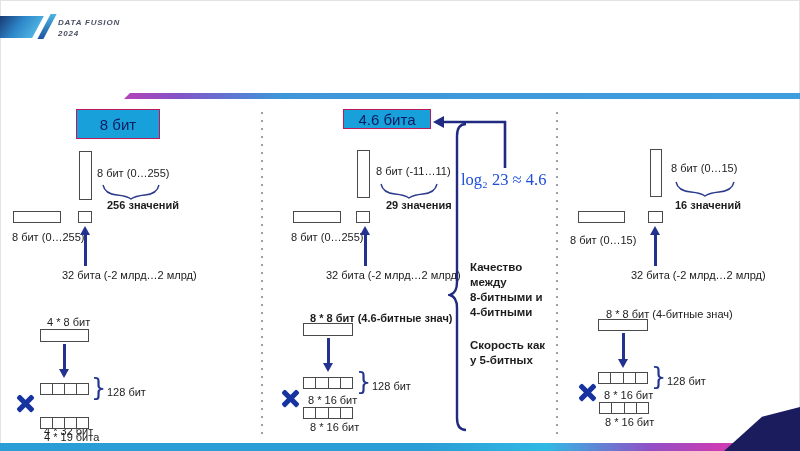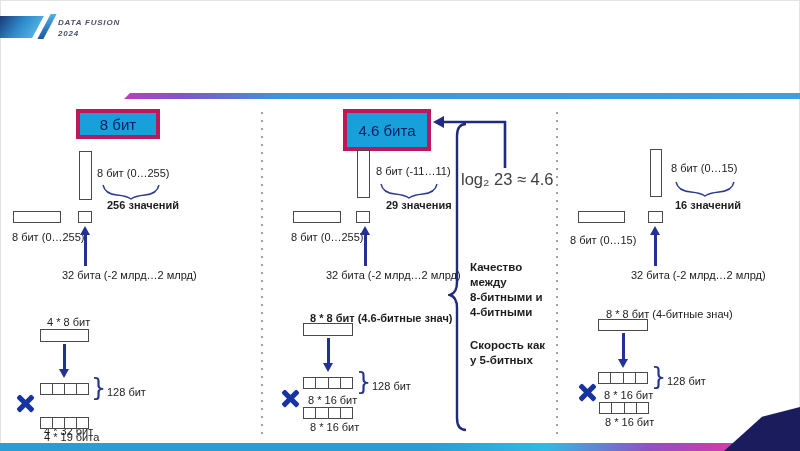--- a/index.html
+++ b/index.html
@@ -19,21 +19,21 @@
   .page-title { position:absolute; left:15px; top:55px; width:770px; text-align:center;
     font-size:21.5px; font-weight:bold; font-style:italic; color:#1f1f78; letter-spacing:-.2px; }
   .top-bar { position:absolute; left:124px; top:93px; width:676px; height:6px;
     background:linear-gradient(90deg,#b443b6 0%,#8353c8 8%,#3f95da 23%,#3f9fdd 100%);
     clip-path:polygon(6px 0,100% 0,100% 100%,0 100%); }
   
   .col { position:absolute; top:105px; height:346px; }
   .divider { position:absolute; top:112px; width:2px; height:328px;
     background:repeating-linear-gradient(#9aa0a6 0 2px, transparent 2px 8px); }
   .chip { position:absolute; box-sizing:border-box; background:#18a0da;
-    border:4px solid #be185d; color:#0e1c60; font-size:15px;
+    border:1px solid #be185d; color:#0e1c60; font-size:15px;
     display:flex; align-items:center; justify-content:center; }
   .rect { position:absolute; box-sizing:border-box; border:1px solid #4a4a4a; background:#fff; }
   .cells { position:absolute; box-sizing:border-box; border:1px solid #4a4a4a; background:#fff; display:flex; }
   .cells i { flex:1 1 0; border-right:1px solid #4a4a4a; }
   .cells i:last-child { border-right:none; }
   .lbl { position:absolute; font-size:11px; color:#1c1c1c; white-space:nowrap; }
   .b { font-weight:bold; }
   .aline { position:absolute; width:3px; background:#24328f; }
   .ahead-up { position:absolute; width:0; height:0;
     border-left:5px solid transparent; border-right:5px solid transparent;
@@ -43,22 +43,22 @@
     border-top:9px solid #24328f; }
   .ubrace { position:absolute; }
   .rbrace { position:absolute; color:#22348f; font-family:"DejaVu Sans",sans-serif;
     font-size:24px; line-height:22px; }
   .xmark { position:absolute; width:18px; height:18px; }
   .xmark::before,.xmark::after { content:""; position:absolute; left:7px; top:-2px;
     width:5px; height:21px; background:#1733a0; border-radius:1.5px; }
   .xmark::before { transform:rotate(45deg); }
   .xmark::after  { transform:rotate(-45deg); }
   
-  .formula { position:absolute; left:461px; top:170px; font-family:Liberation Sans, sans-serif;
-    font-size:16.5px; color:#404040; white-space:nowrap; }
+  .formula { position:absolute; left:461px; top:170px; font-family:Liberation Serif, serif;
+    font-size:16.5px; color:#1d4ed8; white-space:nowrap; }
   .note { position:absolute; left:470px; white-space:pre-line; font-weight:bold;
     font-size:11.5px; line-height:15px; color:#1c1c1c; }
   
   .bottom-bar { position:absolute; left:0; top:443px; width:738px; height:8px;
     background:linear-gradient(90deg,#2b9dd6 0%,#2b9dd6 58%,#30b9e4 74%,#9050c5 88%,#c93cb4 97%,#cf3fae 100%); }
   .corner { position:absolute; left:724px; top:407px; width:76px; height:44px;
     background:#1b1c5e; clip-path:polygon(50% 22%,100% 0,100% 100%,0 100%); }
   svg { display:block; }
 </style>
 </head>
@@ -111,21 +111,21 @@
     <div class="cells" style="left:40px; top:312px; width:49px; height:12px;">
         <i></i>
         <i></i>
         <i></i>
         <i></i>
       </div>
     <div class="lbl" style="left:44px; top:326px;">4 * 19 бита</div>
   </div>
 
   <div class="col" style="left:268px; width:290px;">
-    <div class="chip" style="left:75px; top:4px; width:88px; height:42px;">
+    <div class="chip" style="left:75px; top:4px; width:88px; height:20px;">
         <span>4.6 бита</span>
       </div>
     <div class="rect" style="left:89px; top:45px; width:13px; height:48px;"></div>
     <div class="lbl" style="left:108px; top:60px;">8 бит (-11…11)</div>
     <svg class="ubrace" style="left:112px; top:78px;" width="58" height="16" viewBox="0 0 58 16">
         <path d="M1 1 Q3 10 15 11 Q25 12 29 15 Q33 12 43 11 Q55 10 57 1" fill="none" stroke="#2c3a8c" stroke-width="1.4"></path>
       </svg>
     <div class="lbl b" style="left:118px; top:94px;">29 значения</div>
     <div class="rect" style="left:25px; top:106px; width:48px; height:12px;"></div>
     <div class="rect" style="left:88px; top:106px; width:14px; height:12px;"></div>

